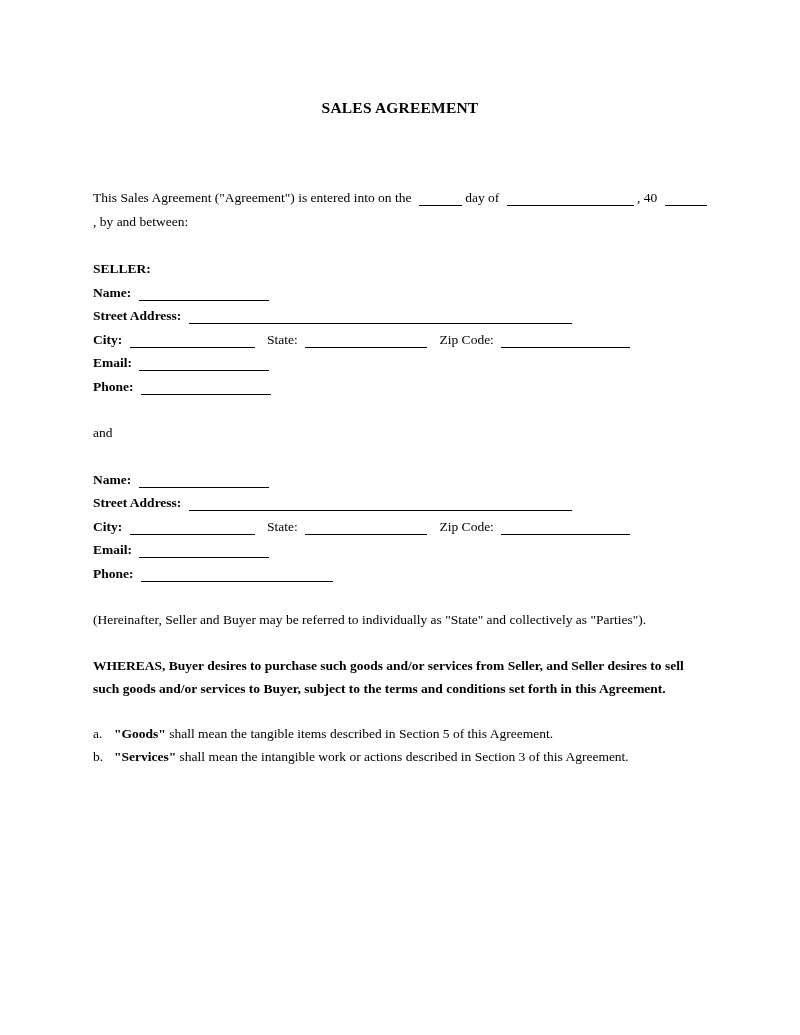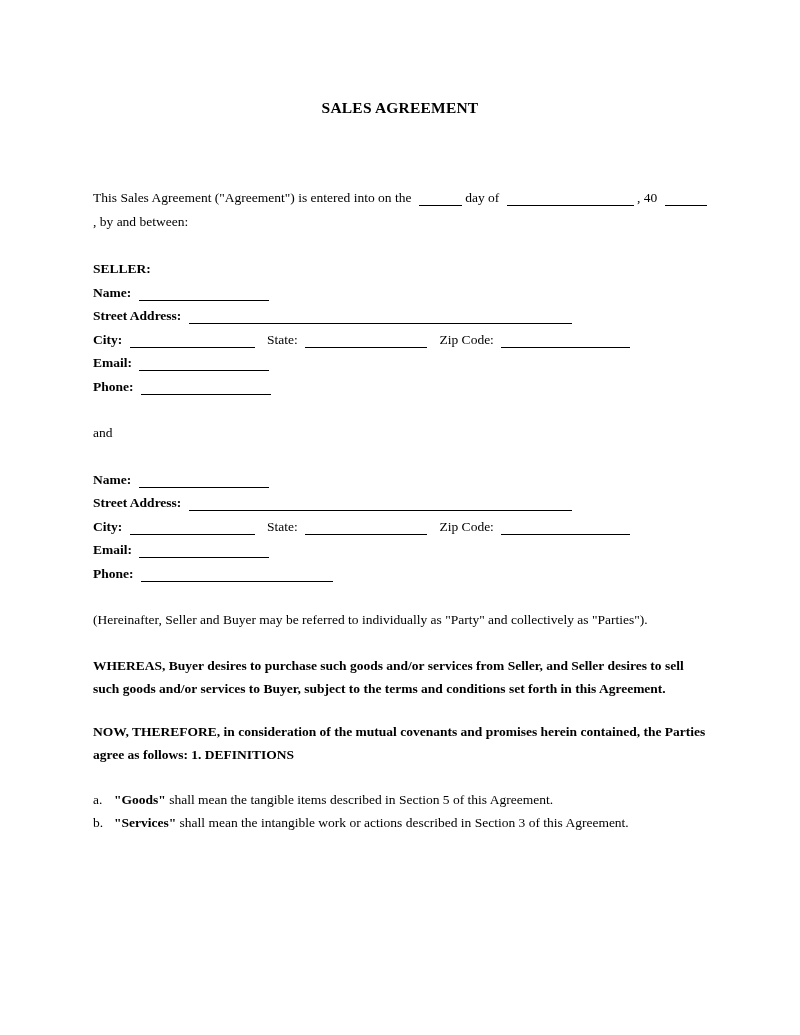--- a/index.html
+++ b/index.html
@@ -127,28 +127,27 @@
       <div class="row">
         <span class="lbl">Email:</span>
         <span class="blank w-short"></span>
       </div>
       <div class="row">
         <span class="lbl">Phone:</span>
         <span class="blank w-phoneb"></span>
       </div>
     </div>
 
-    <div class="para hereinafter">(Hereinafter, Seller and Buyer may be referred to individually as "Party" and collectively as "Parties").</div>
+    <div class="para hereinafter">(Hereinafter, Seller and Buyer may be referred to individually as "State" and collectively as "Parties").</div>
 
 
     <div class="whereas">
       <div class="para bold">WHEREAS, Buyer desires to purchase such goods and/or services from Seller, and Seller desires to sell such goods and/or services to Buyer, subject to the terms and conditions set forth in this Agreement.</div>
     </div>
 
-    <div class="para bold now-block">NOW, THEREFORE, in consideration of the mutual covenants and promises herein contained, the Parties agree as follows: 1. DEFINITIONS</div>
 
     <div class="defs">
       <div class="def-row">
         <span class="def-marker">a.</span><span class="bold">"Goods"</span>
         <span>shall mean the tangible items described in Section 5 of this Agreement.</span>
       </div>
       <div class="def-row">
         <span class="def-marker">b.</span><span class="bold">"Services"</span>
         <span>shall mean the intangible work or actions described in Section 3 of this Agreement.</span>
       </div>

